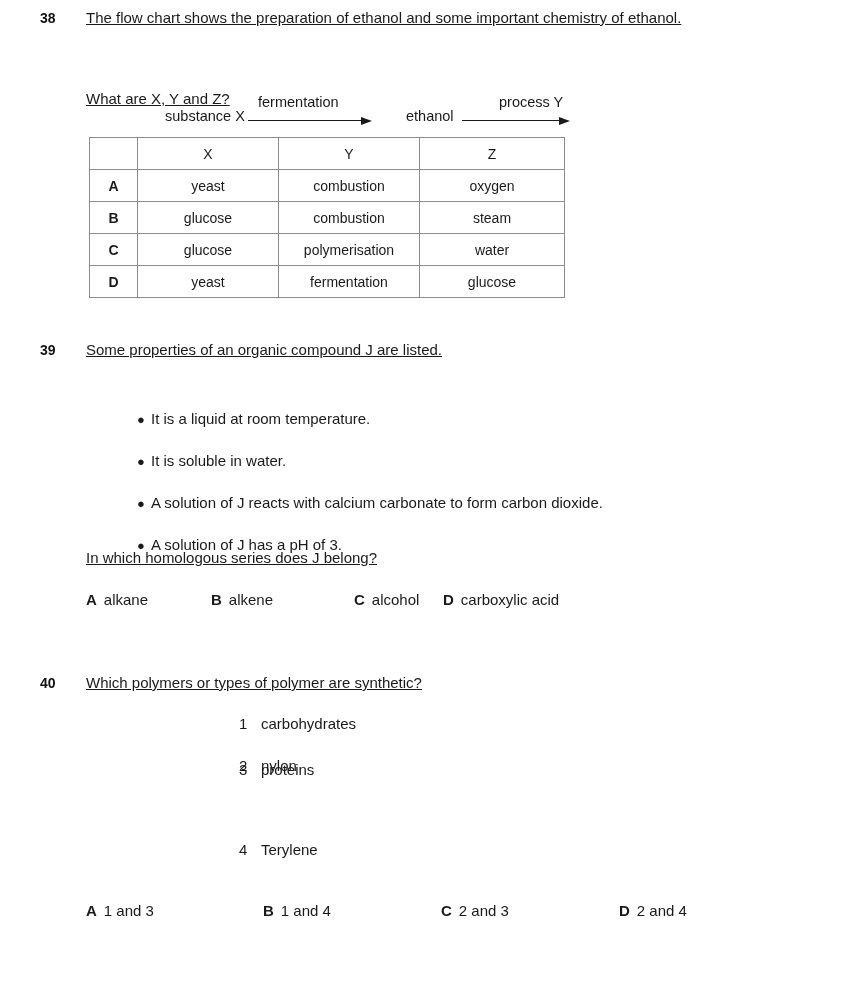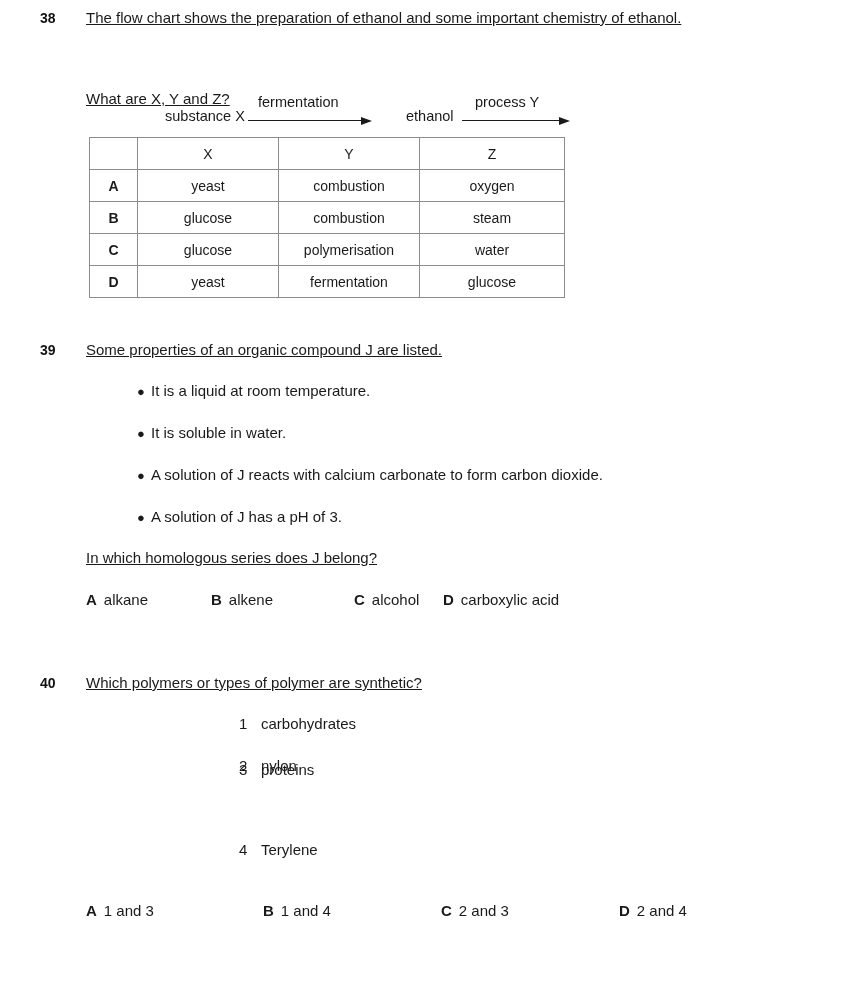--- a/index.html
+++ b/index.html
@@ -62,21 +62,21 @@
   .flow-products{ left: 578px; }
 
   .arrow-label {
     position: absolute;
     font-size: 14.5px;
     line-height: 17px;
     white-space: nowrap;
     color: #1a1a1a;
   }
   .lbl-ferment { left: 258px; top: 48px; }
-  .lbl-process { left: 475px; top: 48px; }
+  .lbl-process { left: 499px; top: 48px; }
 
   .arrow {
     position: absolute;
     height: 10px;
   }
   .arrow .shaft {
     position: absolute;
     left: 0;
     top: 4px;
     height: 1.4px;
@@ -122,20 +122,21 @@
   .opt-table .rowkey { font-weight: bold; }
 
   
   .bullet-row {
     position: absolute;
     left: 137px;
     font-size: 15px;
     line-height: 20px;
     white-space: nowrap;
     color: #1a1a1a;
+    margin-top: 28px;
   }
   .bullet-row .dot {
     display: inline-block;
     width: 14px;
     font-size: 13px;
     vertical-align: baseline;
   }
 
   
   .ans-row {

